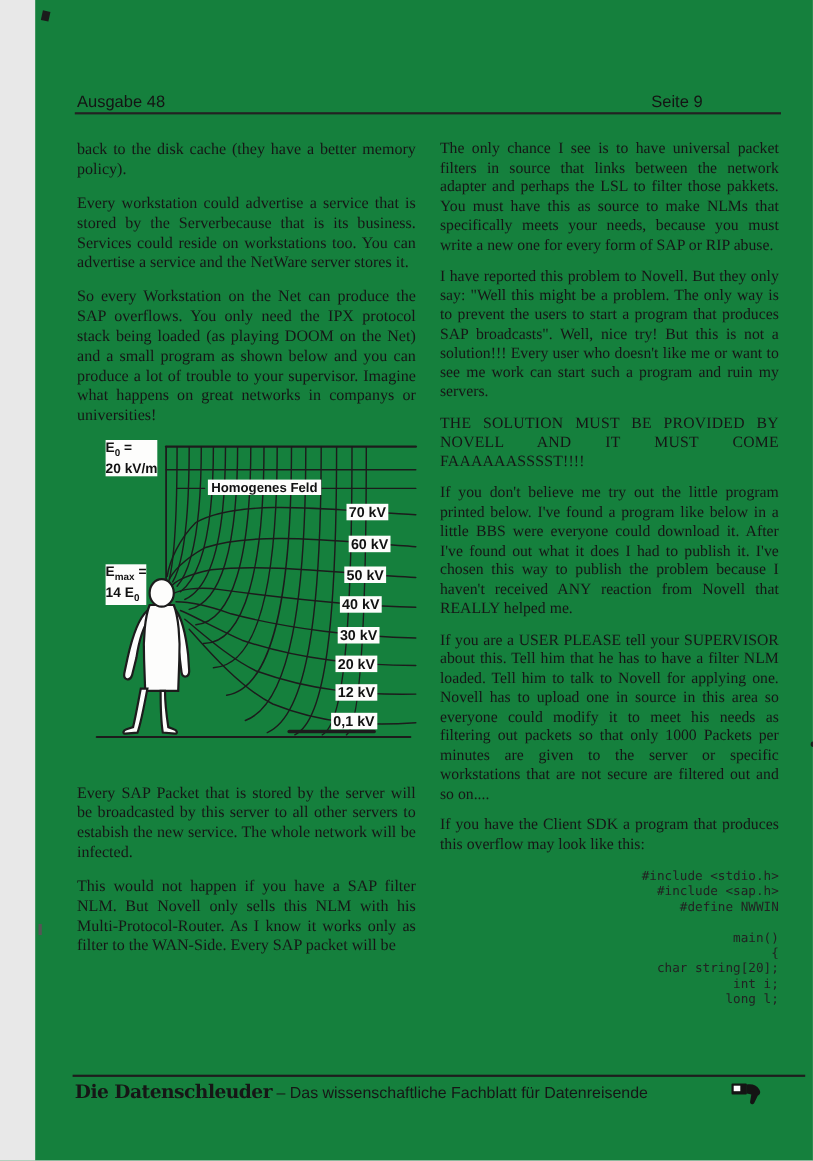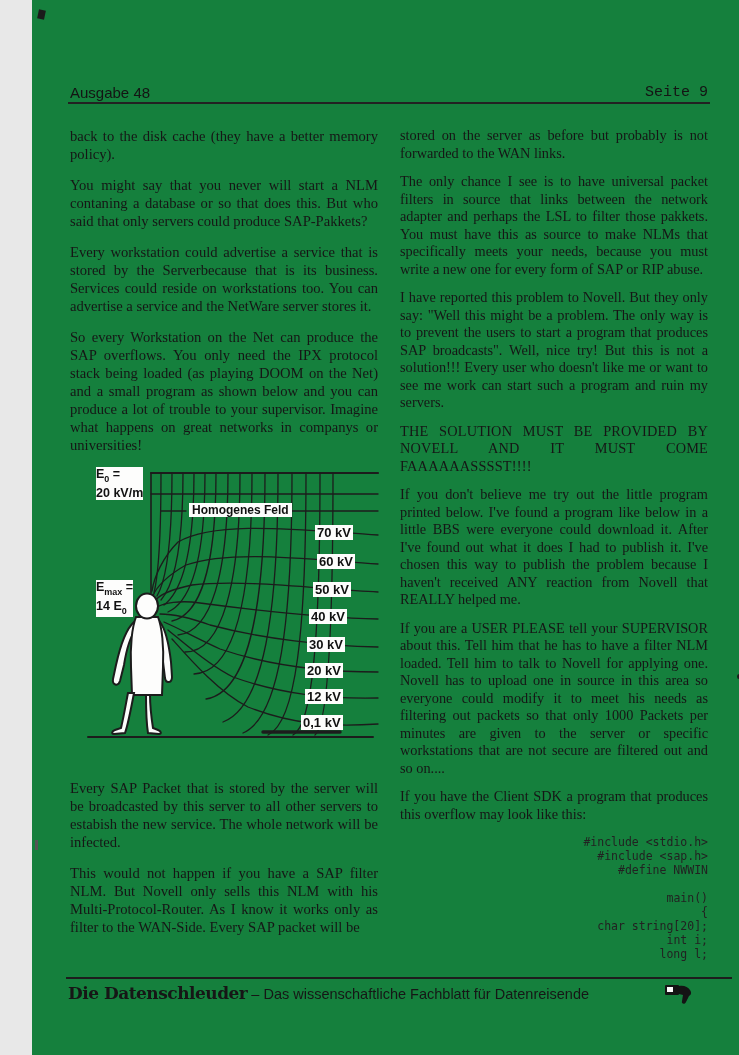--- a/index.html
+++ b/index.html
@@ -1,22 +1,22 @@
 <!DOCTYPE html>
 <html lang="en"><head>
 <meta charset="utf-8">
 <style>
   html,body{margin:0;padding:0;background:#e8e8e8;}
   #page{position:relative;width:737px;height:1055px;background:#15803d;overflow:hidden;
         font-family:"Liberation Serif", serif;color:#161616;margin-left:32px;}
   
   .hdr-left{position:absolute;left:38px;top:84px;font-family:"Liberation Sans",sans-serif;
             font-size:15px;color:#141414;}
-  .hdr-right{position:absolute;left:560px;top:84px;width:116px;text-align:right;
-             font-family:Liberation Mono, monospace;font-size:15px;color:#141414;}
+  .hdr-right{position:absolute;left:560px;top:84px;width:116px;text-align:left;
+             font-family:Liberation Sans, sans-serif;font-size:15px;color:#141414;}
   .hdr-rule{position:absolute;left:36px;top:102px;width:642px;height:2px;background:#222;}
   
   .col{position:absolute;top:127px;width:308px;text-align:justify;}
   .col p{margin:0 0 13px 0;font-size:14.6px;line-height:18px;}
   #col-left{left:38px;}
   #col-right{left:368px;}
   #col-right p{font-size:14.3px;line-height:17.5px;margin-bottom:11px;}
   .caps-para{word-spacing:2px;letter-spacing:0.2px;}
   
   #figure{position:relative;width:315px;height:300px;margin:6px 0 12px -2px;}
@@ -45,21 +45,20 @@
 <body>
 
 <div id="page">
 
   <div class="hdr-left">Ausgabe 48</div>
   <div class="hdr-right">Seite 9</div>
   <div class="hdr-rule"></div>
 
   <div class="col" id="col-left">
     <p>back to the disk cache (they have a better memory policy).</p>
-    <p>You might say that you never will start a NLM contaning a database or so that does this. But who said that only servers could produce SAP-Pakkets?</p>
     <p>Every workstation could advertise a service that is stored by the Serverbecause that is its business. Services could reside on workstations too. You can advertise a service and the NetWare server stores it.</p>
     <p>So every Workstation on the Net can produce the SAP overflows. You only need the IPX protocol stack being loaded (as playing DOOM on the Net) and a small program as shown below and you can produce a lot of trouble to your supervisor. Imagine what happens on great networks in companys or universities!</p>
 
     <div id="figure">
       <svg width="315" height="300" viewBox="0 0 315 300">
         <g stroke="#1c1c1c" fill="none" stroke-linecap="round">
 
           <path d="M83,6 H310" stroke-width="2.2"></path>
           <path d="M83,27 H310" stroke-width="1.3"></path>
           <path d="M83,6 V126" stroke-width="1.6"></path>
@@ -126,21 +125,20 @@
       <span class="kv-label" style="left:237px;top:196px;">20 kV</span>
       <span class="kv-label" style="left:237px;top:222px;">12 kV</span>
       <span class="kv-label" style="left:233px;top:248px;">0,1 kV</span>
     </div>
 
     <p>Every SAP Packet that is stored by the server will be broadcasted by this server to all other servers to estabish the new service. The whole network will be infected.</p>
     <p>This would not happen if you have a SAP filter NLM. But Novell only sells this NLM with his Multi-Protocol-Router. As I know it works only as filter to the WAN-Side. Every SAP packet will be</p>
   </div>
 
   <div class="col" id="col-right">
-    <p>stored on the server as before but probably is not forwarded to the WAN links.</p>
     <p>The only chance I see is to have universal packet filters in source that links between the network adapter and perhaps the LSL to filter those pakkets. You must have this as source to make NLMs that specifically meets your needs, because you must write a new one for every form of SAP or RIP abuse.</p>
     <p>I have reported this problem to Novell. But they only say: "Well this might be a problem. The only way is to prevent the users to start a program that produces SAP broadcasts". Well, nice try! But this is not a solution!!! Every user who doesn't like me or want to see me work can start such a program and ruin my servers.</p>
     <p class="caps-para">THE SOLUTION MUST BE PROVIDED BY NOVELL AND IT MUST COME FAAAAAASSSST!!!!</p>
     <p>If you don't believe me try out the little program printed below. I've found a program like below in a little BBS were everyone could download it. After I've found out what it does I had to publish it. I've chosen this way to publish the problem because I haven't received ANY reaction from Novell that REALLY helped me.</p>
     <p>If you are a USER PLEASE tell your SUPERVISOR about this. Tell him that he has to have a filter NLM loaded. Tell him to talk to Novell for applying one. Novell has to upload one in source in this area so everyone could modify it to meet his needs as filtering out packets so that only 1000 Packets per minutes are given to the server or specific workstations that are not secure are filtered out and so on....</p>
     <p>If you have the Client SDK a program that produces this overflow may look like this:</p>
     <pre class="code">#include &lt;stdio.h&gt;
 #include &lt;sap.h&gt;
 #define NWWIN
 

